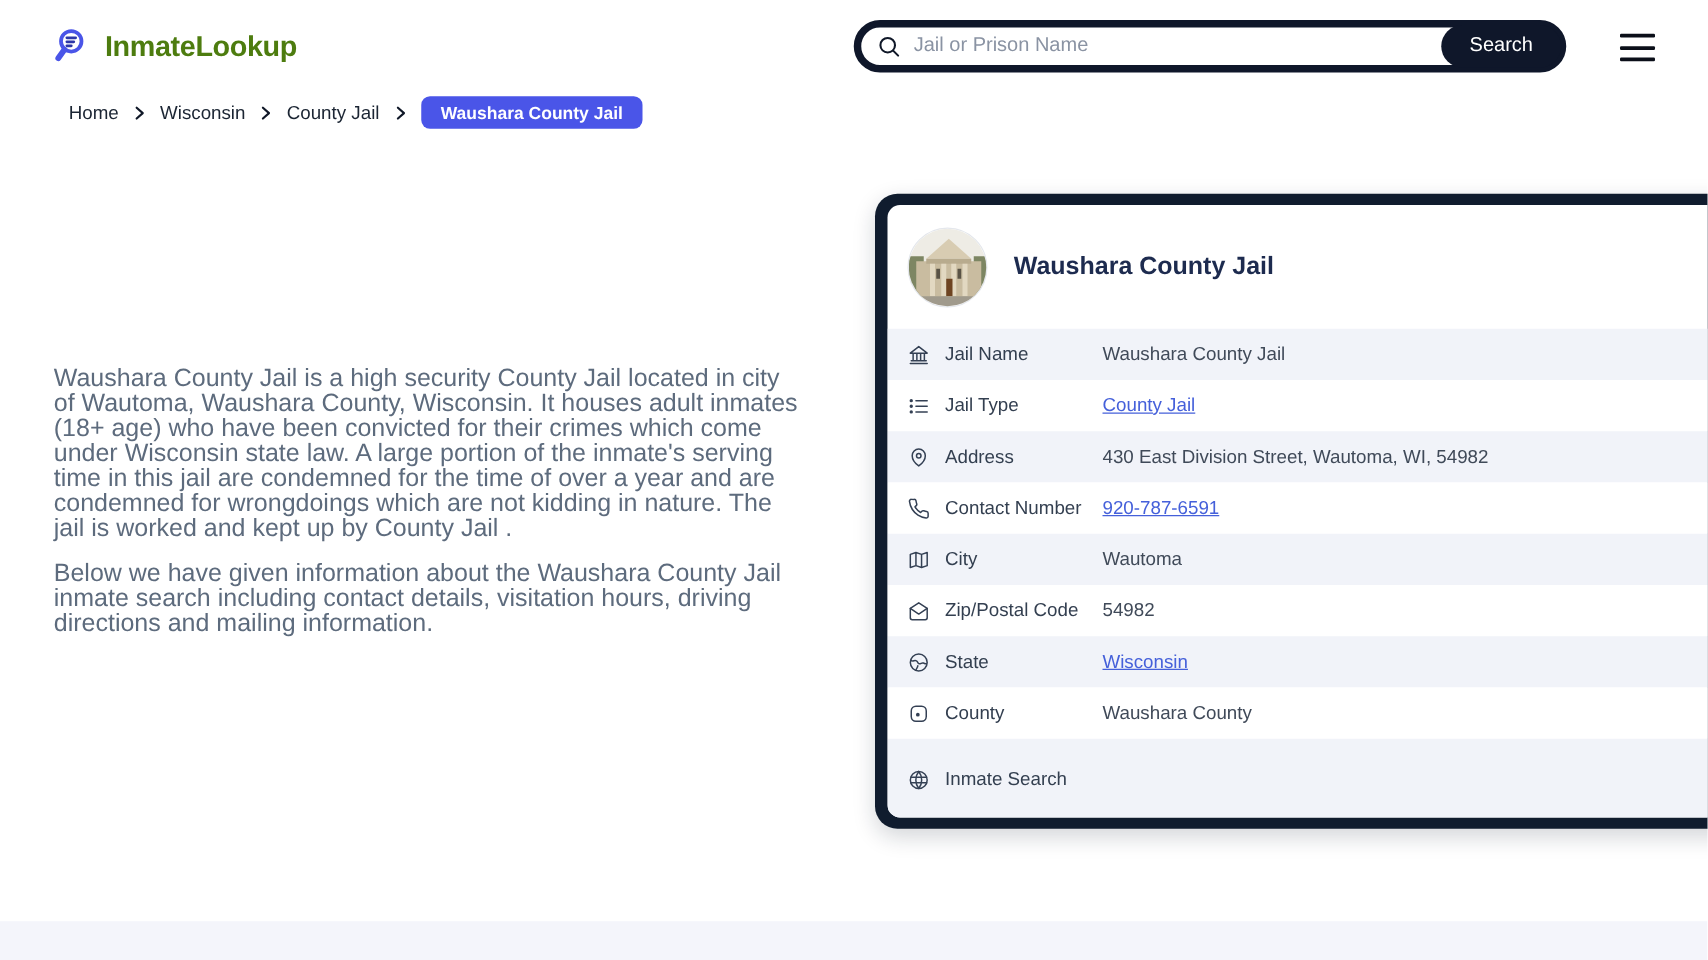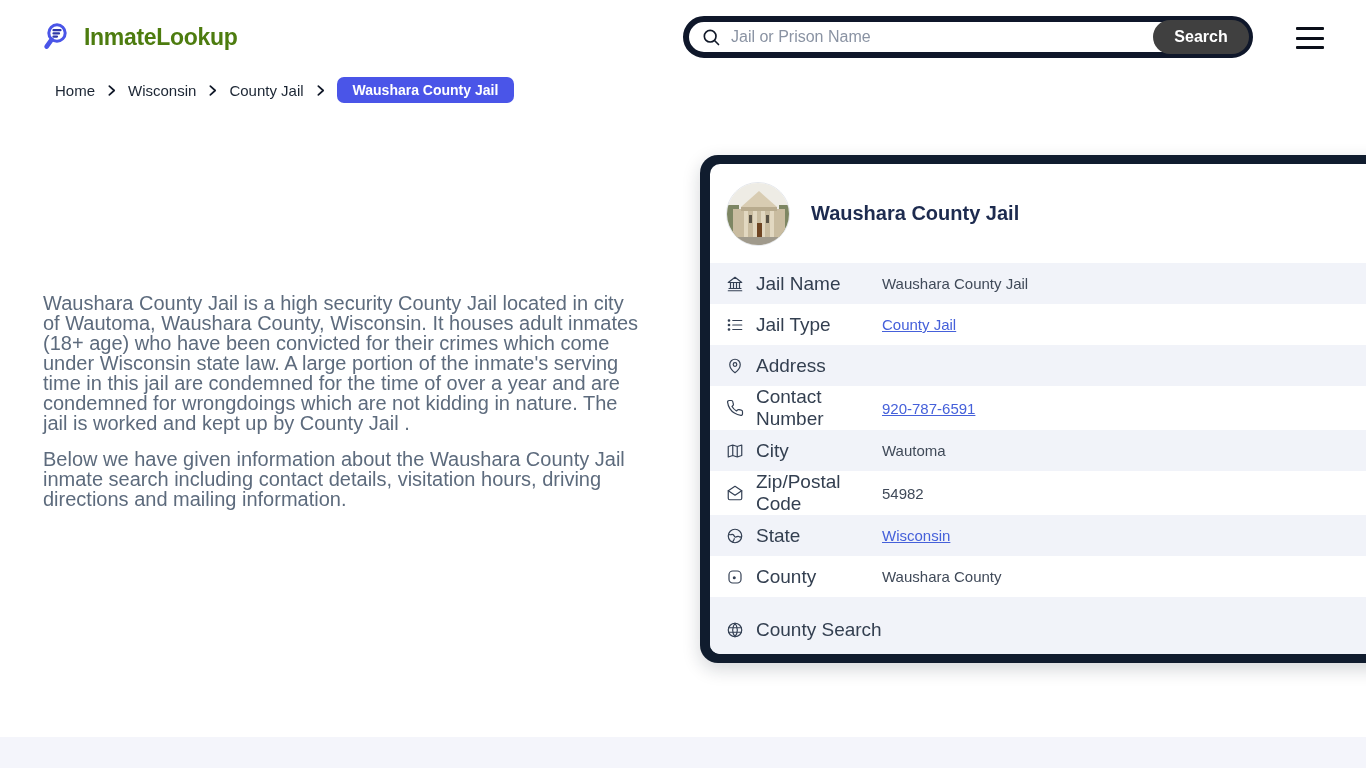--- a/index.html
+++ b/index.html
@@ -35,24 +35,24 @@
   .search-input {
     flex: 1; border: none; outline: none;
     font-family: "Liberation Sans", sans-serif;
     font-size: 16px; color: #344054;
     padding: 0 10px; background: transparent; min-width: 0;
   }
   .search-input::placeholder { color: #8a93a3; }
   .search-btn {
     position: absolute; right: -2px; top: -2px; bottom: -2px;
     width: 96px;
-    background: #404040; color: #ffffff;
+    background: #0f172a; color: #ffffff;
     border: none; border-radius: 24px;
     font-family: "Liberation Sans", sans-serif;
-    font-size: 16px; font-weight: 700; cursor: pointer;
+    font-size: 16px; font-weight: 400; cursor: pointer;
   }
   .menu-btn {
     position: absolute; left: 1296px; top: 25px;
     width: 30px; height: 26px;
     background: none; border: none; cursor: pointer;
     display: flex; flex-direction: column; justify-content: space-between;
     padding: 2px 0;
   }
   .menu-btn span { display: block; height: 3px; width: 28px; background: #0b0f19; border-radius: 1px; }
 
@@ -111,21 +111,21 @@
     min-height: 41px; padding-left: 16px;
     background: #ffffff;
   }
   .info-row:nth-child(odd) { background: #f1f3f9; }
   .info-row.tall { min-height: 65px; }
   .row-icon {
     width: 18px; height: 18px; margin-right: 12px;
     flex-shrink: 0; color: #344054; display: flex; align-items: center;
   }
   .row-icon svg { width: 18px; height: 18px; stroke: currentColor; fill: none; stroke-width: 1.6; stroke-linecap: round; stroke-linejoin: round; }
-  .row-label { width: 126px; flex-shrink: 0; font-size: 19px; color: #333f50; }
+  .row-label { width: 126px; flex-shrink: 0; font-size: 15px; color: #333f50; }
   .row-value { font-size: 15px; color: #404a59; max-width: 430px; }
   .cell-link { color: #4560da; text-decoration: underline; cursor: pointer; }
   .cell-link.wrap {
     display: inline-block; max-width: 345px;
     overflow-wrap: break-word; word-break: break-all; line-height: 24px;
   }
 
   
   .footer-band {
     position: absolute; left: 0; bottom: 0;
@@ -247,20 +247,21 @@
         </div>
 
         <div class="info-row">
           <span class="row-icon">
             <svg viewBox="0 0 24 24">
                 <path d="M12 21s-7-5.2-7-11a7 7 0 1 1 14 0c0 5.8-7 11-7 11z"></path>
                 <circle cx="12" cy="10" r="2.4"></circle>
               </svg>
           </span>
           <span class="row-label">Address</span>
+          <span class="row-value">430 East Division Street, Wautoma, WI, 54982</span>
         </div>
 
         <div class="info-row">
           <span class="row-icon">
             <svg viewBox="0 0 24 24">
                 <path d="M22 16.9v3a2 2 0 0 1-2.2 2 19.8 19.8 0 0 1-8.6-3.1 19.5 19.5 0 0 1-6-6A19.8 19.8 0 0 1 2.1 4.2 2 2 0 0 1 4.1 2h3a2 2 0 0 1 2 1.7c.1 1 .4 2 .7 2.9a2 2 0 0 1-.5 2.1L8 10a16 16 0 0 0 6 6l1.3-1.3a2 2 0 0 1 2.1-.5c.9.3 1.9.6 2.9.7a2 2 0 0 1 1.7 2z"></path>
               </svg>
           </span>
           <span class="row-label">Contact Number</span>
           <span class="row-value"><a class="cell-link">920-787-6591</a></span>
@@ -311,21 +312,21 @@
         </div>
 
         <div class="info-row tall">
           <span class="row-icon">
             <svg viewBox="0 0 24 24">
                 <circle cx="12" cy="12" r="9"></circle>
                 <path d="M3.5 9h17M3.5 15h17"></path>
                 <path d="M12 3a14.5 14.5 0 0 1 0 18M12 3a14.5 14.5 0 0 0 0 18"></path>
               </svg>
           </span>
-          <span class="row-label">County Search</span>
+          <span class="row-label">Inmate Search</span>
         </div>
 
       </div>
     </div>
   </div>
 
   <div class="footer-band"></div>
 
 </div>
 

